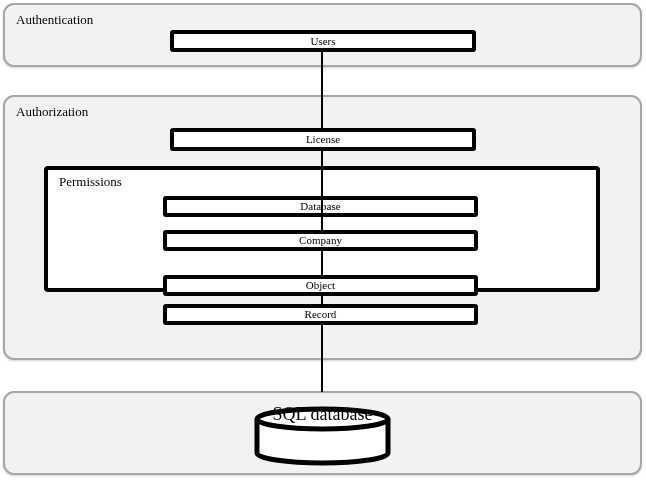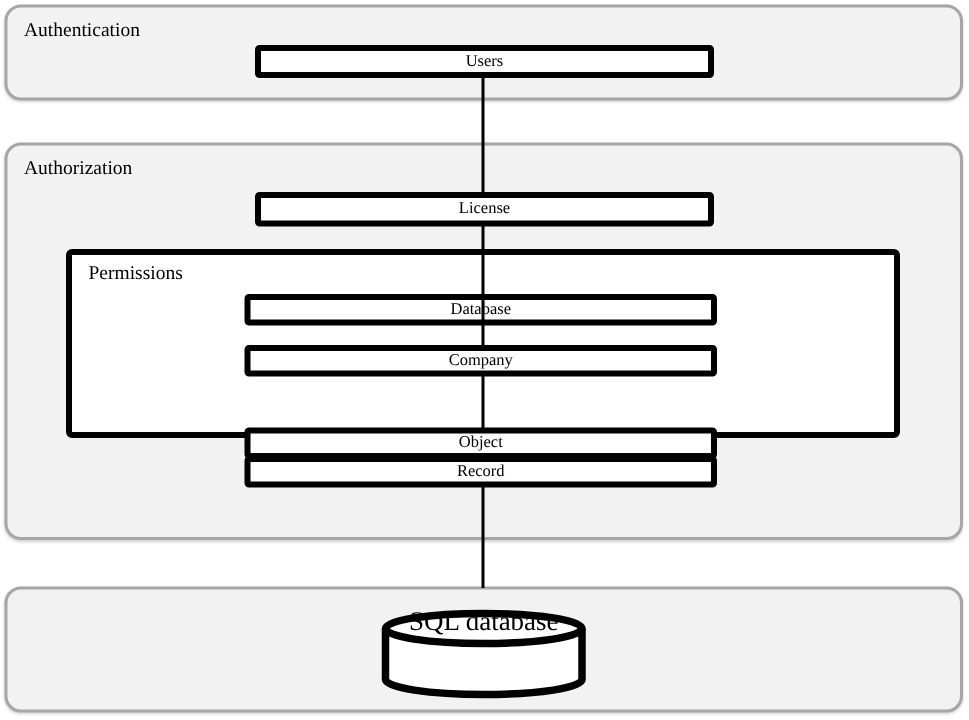--- a/index.html
+++ b/index.html
@@ -55,21 +55,21 @@
     border-radius: 3px;
     text-align: center;
     font-size: 11px;
     z-index: 3;
     overflow: hidden;
   }
   #node-users    { left: 170px; top: 30px;  width: 306px; height: 22px; line-height: 14px; }
   #node-license  { left: 170px; top: 128px; width: 306px; height: 23px; line-height: 15px; }
   #node-database { left: 163px; top: 196px; width: 315px; height: 21px; line-height: 13px; }
   #node-company  { left: 163px; top: 230px; width: 315px; height: 21px; line-height: 13px; }
-  #node-object   { left: 163px; top: 285px; width: 315px; height: 21px; line-height: 13px; }
+  #node-object   { left: 163px; top: 275px; width: 315px; height: 21px; line-height: 13px; }
   #node-record   { left: 163px; top: 304px; width: 315px; height: 21px; line-height: 13px; }
 
   
   #permissions-group {
     position: absolute;
     left: 44px; top: 166px;
     width: 556px; height: 126px;
     background: var(--node-fill);
     border: 4px solid var(--node-border);
     border-radius: 4px;

